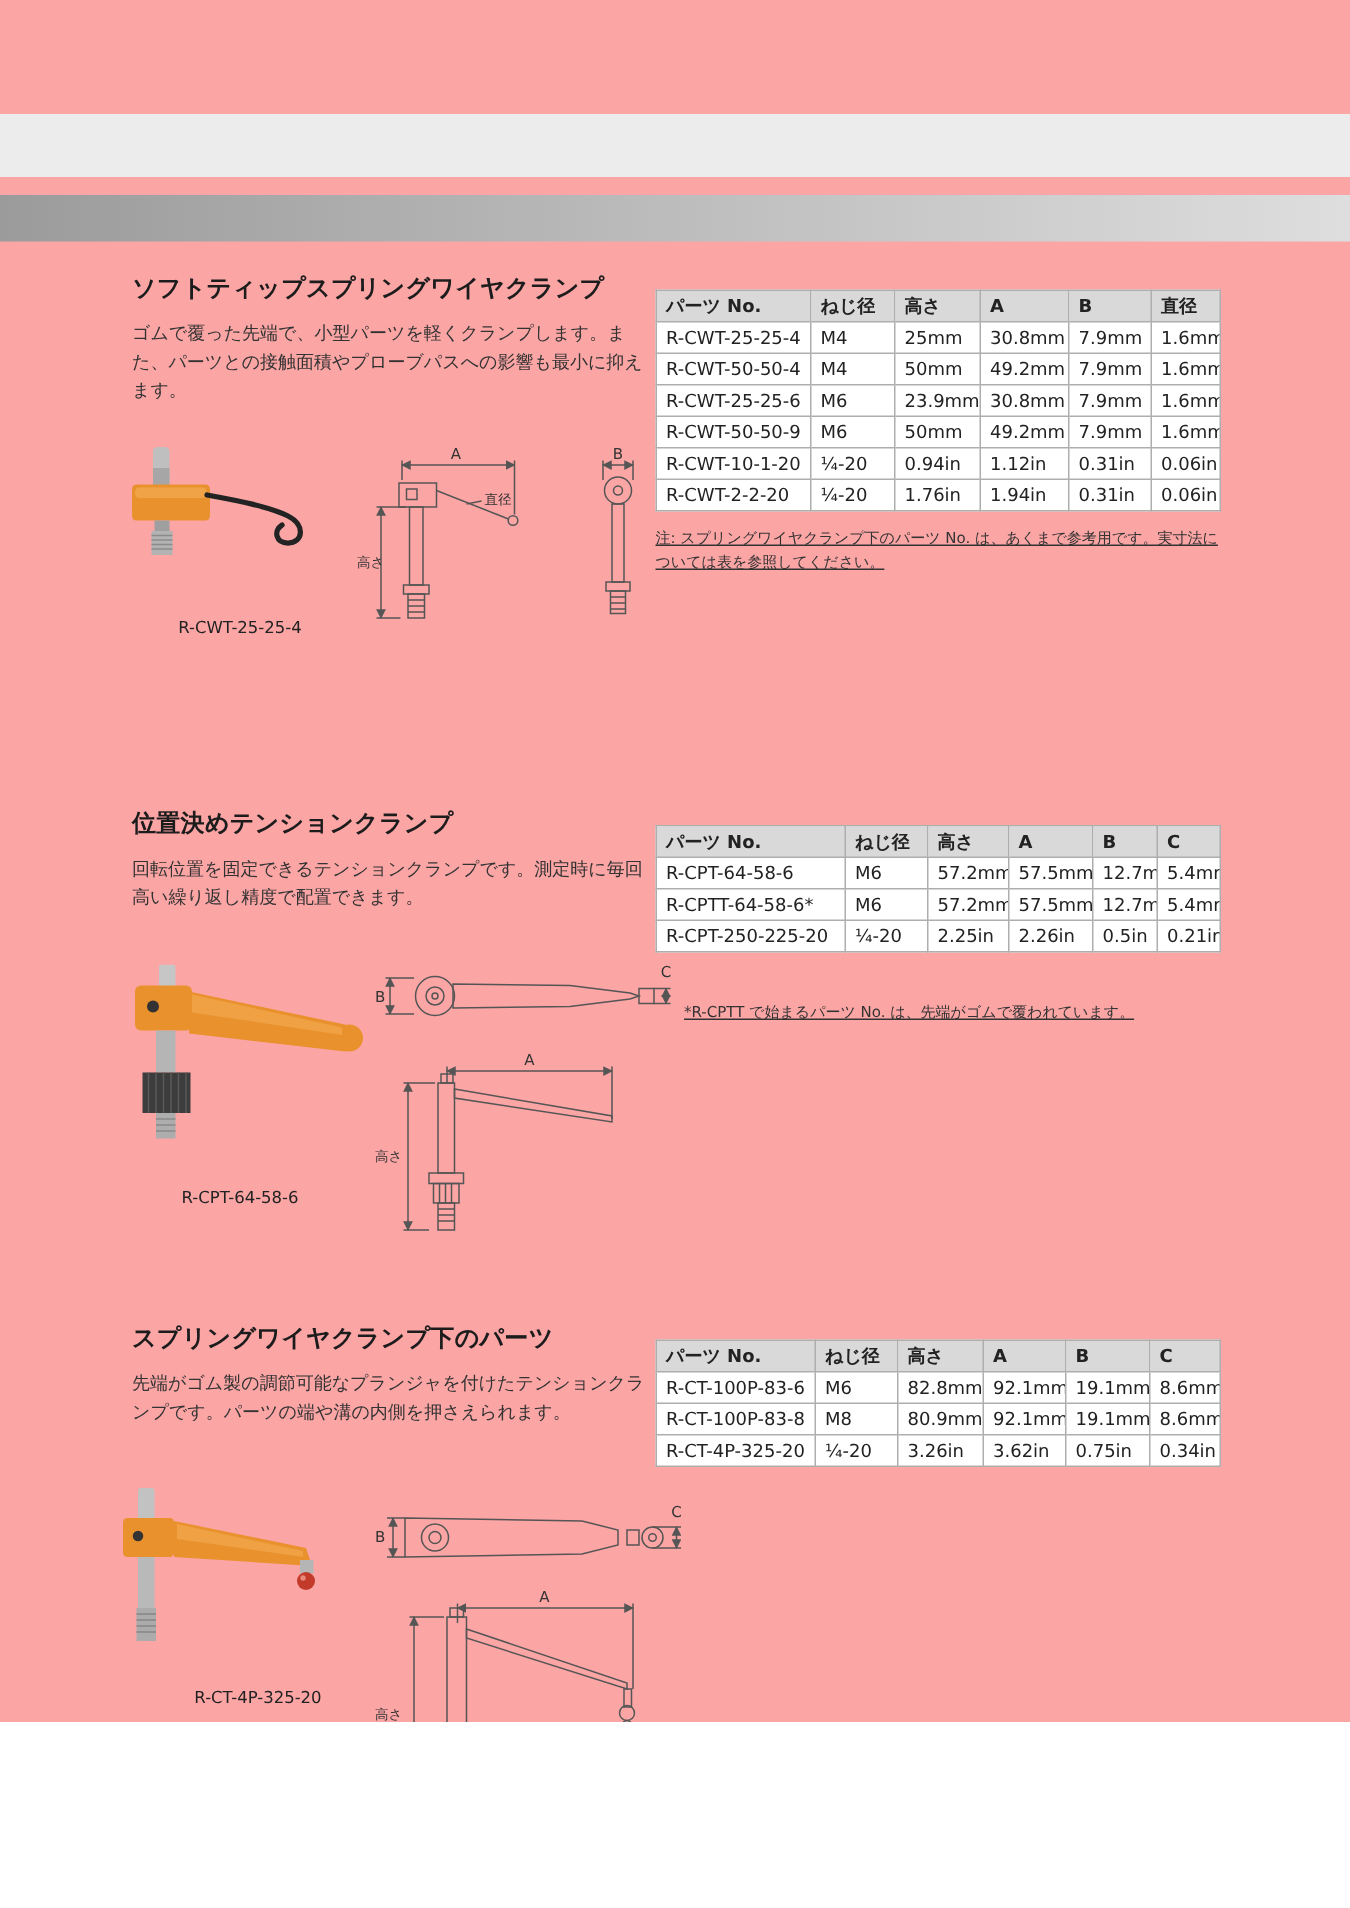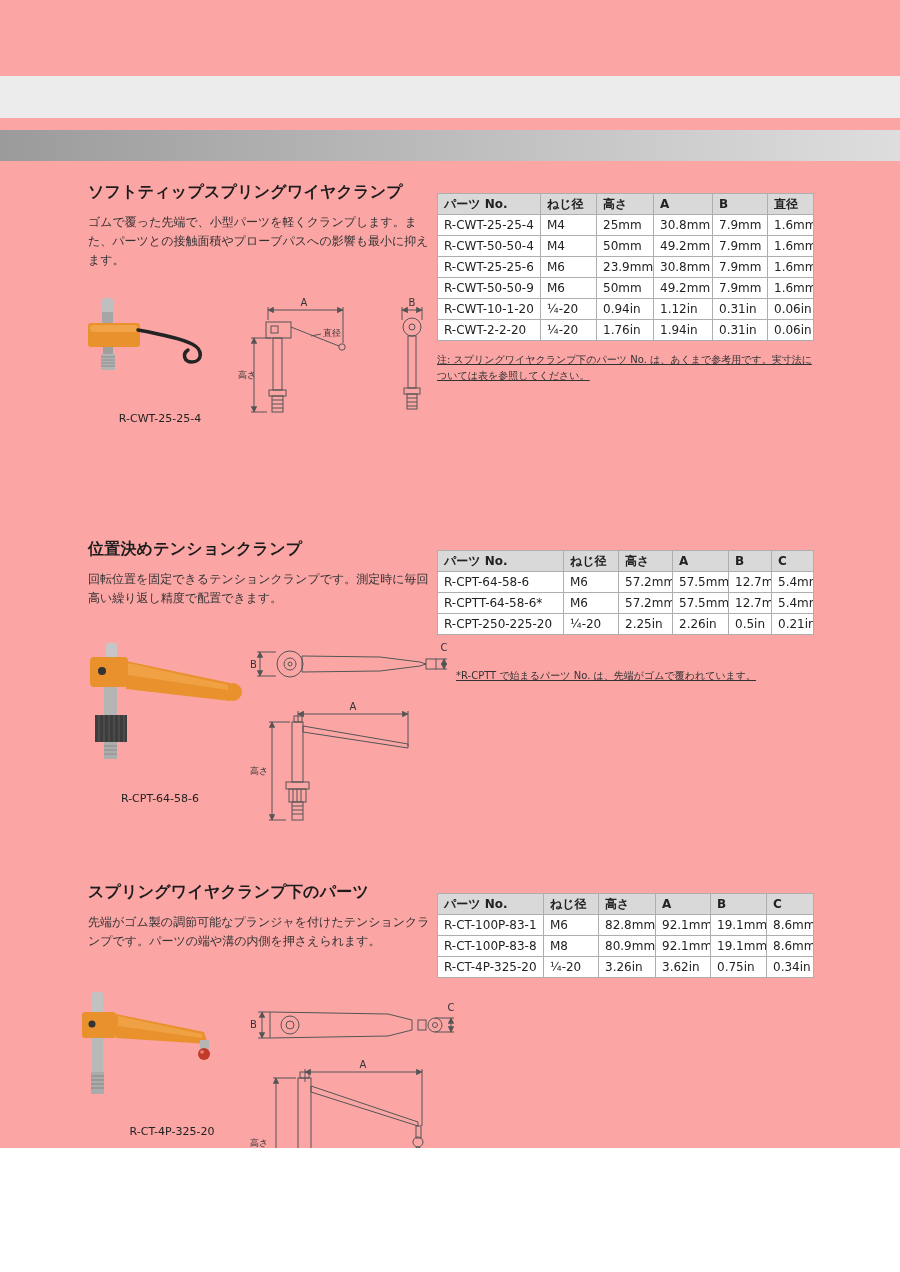--- a/index.html
+++ b/index.html
@@ -303,21 +303,21 @@
           <th>パーツ No.</th>
           <th>ねじ径</th>
           <th>高さ</th>
           <th>A</th>
           <th>B</th>
           <th>C</th>
         </tr>
       </thead>
       <tbody>
         <tr>
-          <td>R-CT-100P-83-1</td>
+          <td>R-CT-100P-83-6</td>
           <td>M6</td>
           <td>82.8mm</td>
           <td>92.1mm</td>
           <td>19.1mm</td>
           <td>8.6mm</td>
         </tr>
         <tr>
           <td>R-CT-100P-83-8</td>
           <td>M8</td>
           <td>80.9mm</td>

